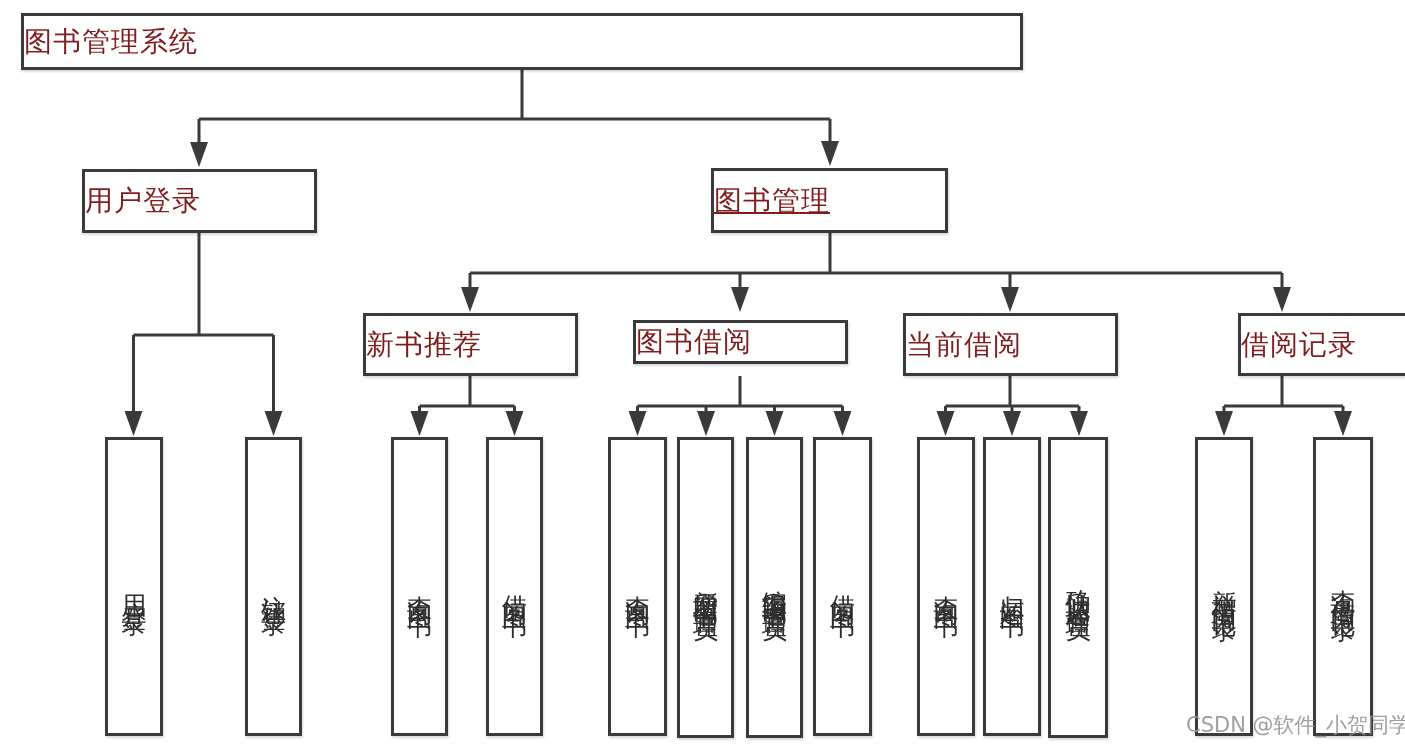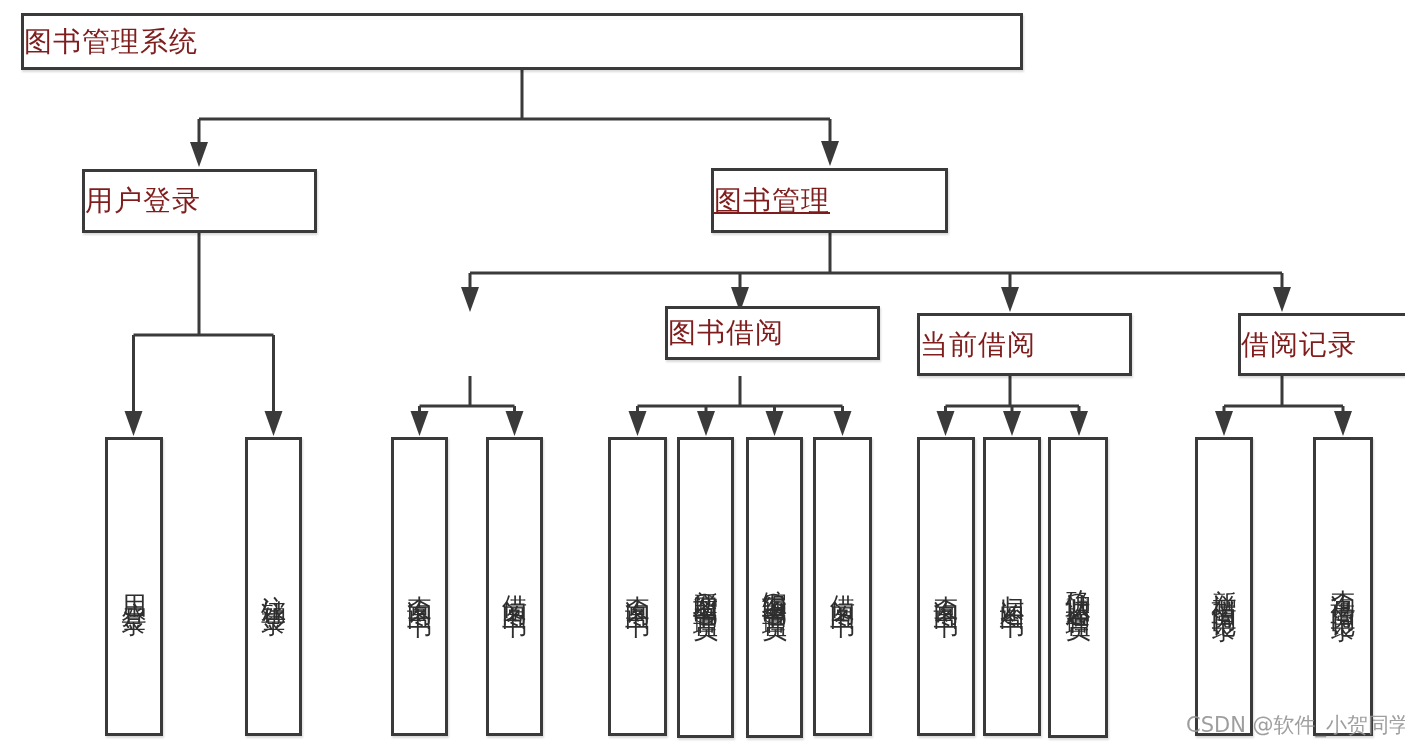--- a/index.html
+++ b/index.html
@@ -115,24 +115,27 @@
     <span>图书管理系统</span>
   </div>
 
   <div class="node" style="left:82px; top:169px; width:235px; height:64px;">
     <span>用户登录</span>
   </div>
   <div class="node" style="left:711px; top:168px; width:237px; height:65px;text-decoration:underline;">
     <span>图书管理</span>
   </div>
 
-  <div class="node" style="left:633px; top:306px; width:215px; height:54px;margin-left:32px;">
+  <div class="node" style="left:363px; top:313px; width:215px; height:63px;">
+    <span>新书推荐</span>
+  </div>
+  <div class="node" style="left:633px; top:320px; width:215px; height:44px;">
     <span>图书借阅</span>
   </div>
-  <div class="node" style="left:903px; top:313px; width:215px; height:63px;margin-left:14px;">
+  <div class="node" style="left:903px; top:313px; width:215px; height:63px;">
     <span>当前借阅</span>
   </div>
   <div class="node" style="left:1238px; top:313px; width:221px; height:63px;">
     <span>借阅记录</span>
   </div>
 
   <div class="leaf" style="left:105px; top:437px; width:58px; height:299px;">
     <span>用户登录</span>
   </div>
   <div class="leaf" style="left:245px; top:437px; width:57px; height:299px;">

